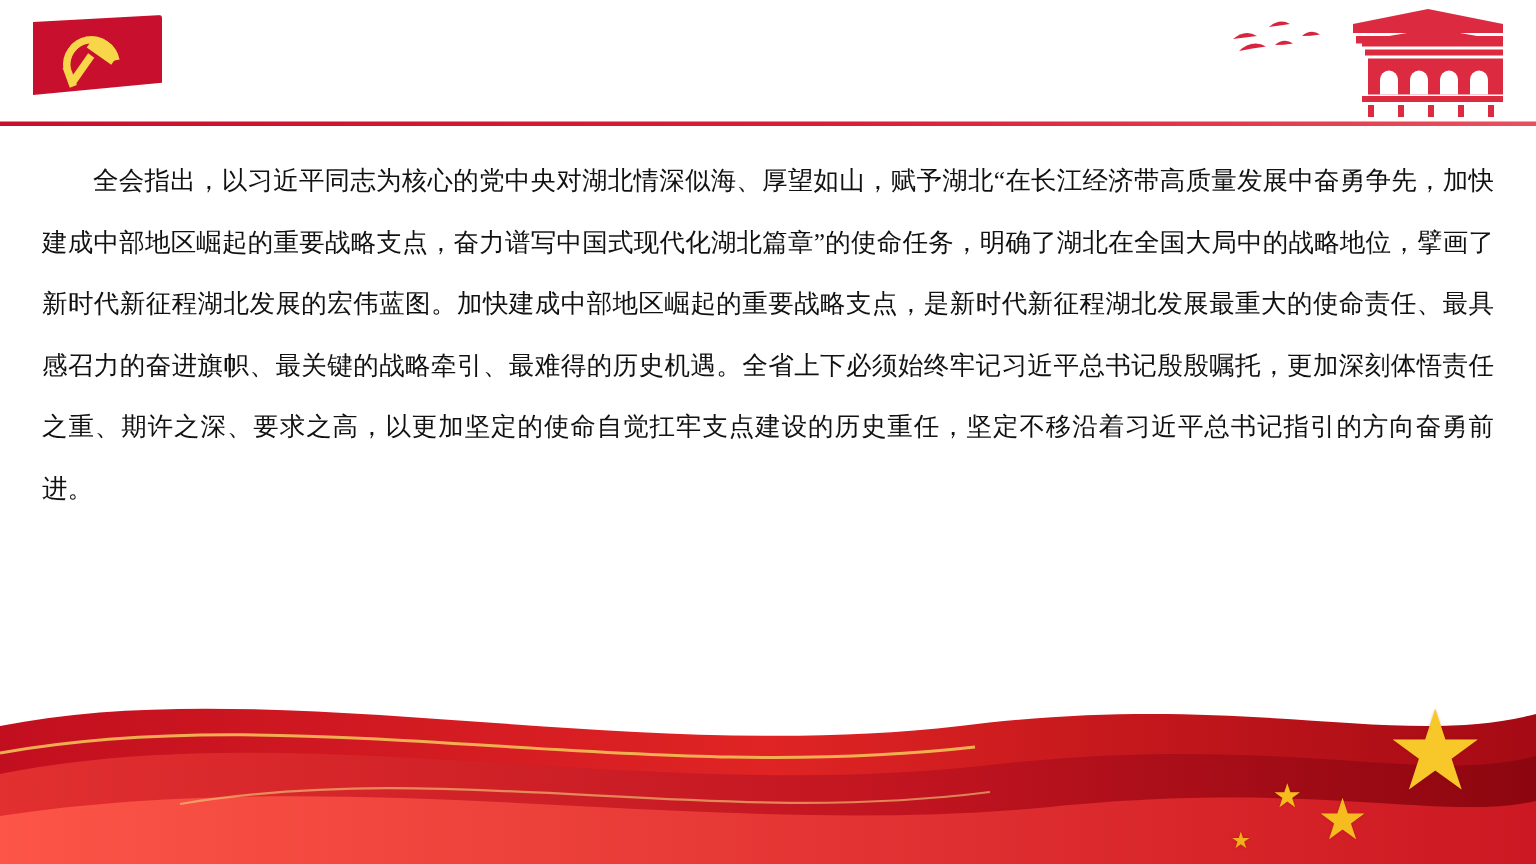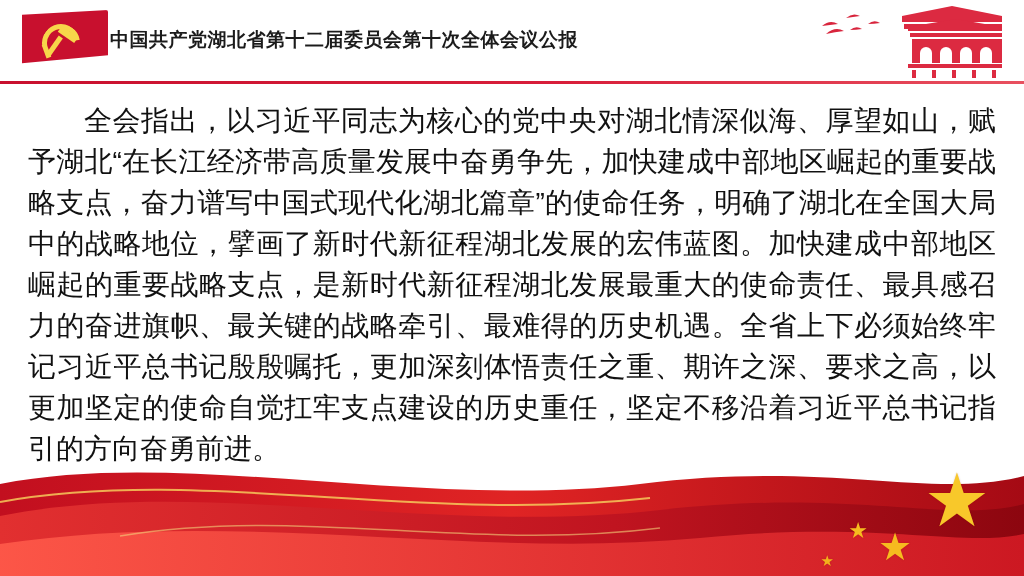--- a/index.html
+++ b/index.html
@@ -128,22 +128,22 @@
 
   
   .content {
     position: absolute;
     left: 28px;
     top: 100px;
     width: 968px;
     height: 350px;
   }
   .para {
-    font-family: Liberation Sans, sans-serif;
-    font-size: 28px;
+    font-family: Liberation Serif, serif;
+    font-size: 17px;
     line-height: 41px;
     color: #111111;
     text-align: justify;
     text-justify: inter-ideograph;
     text-indent: 2em;
     margin: 0;
   }
 
   
   .footer {
@@ -177,21 +177,20 @@
     <div class="emblem">
       <div class="flag"></div>
       <div class="hammer-sickle">
         <div class="hs-sickle"></div>
         <div class="hs-handle"></div>
         <div class="hs-hammer-head"></div>
         <div class="hs-hammer-shaft"></div>
       </div>
     </div>
 
-    <div class="header-title">中国共产党湖北省第十二届委员会第十次全体会议公报</div>
 
     <div class="gate">
       <svg width="186" height="74" viewBox="0 0 186 74" xmlns="http://www.w3.org/2000/svg">
         <g fill="#d8243c">
 
           <path d="M6 22 q8 -7 16 -2 q-8 1 -16 2z"></path>
           <path d="M10 30 q9 -8 18 -3 q-9 1 -18 3z"></path>
           <path d="M30 14 q7 -6 14 -2 q-7 1 -14 2z"></path>
           <path d="M34 26 q6 -5 12 -1 q-6 1 -12 1z"></path>
           <path d="M52 20 q6 -5 12 -1 q-6 1 -12 1z"></path>

